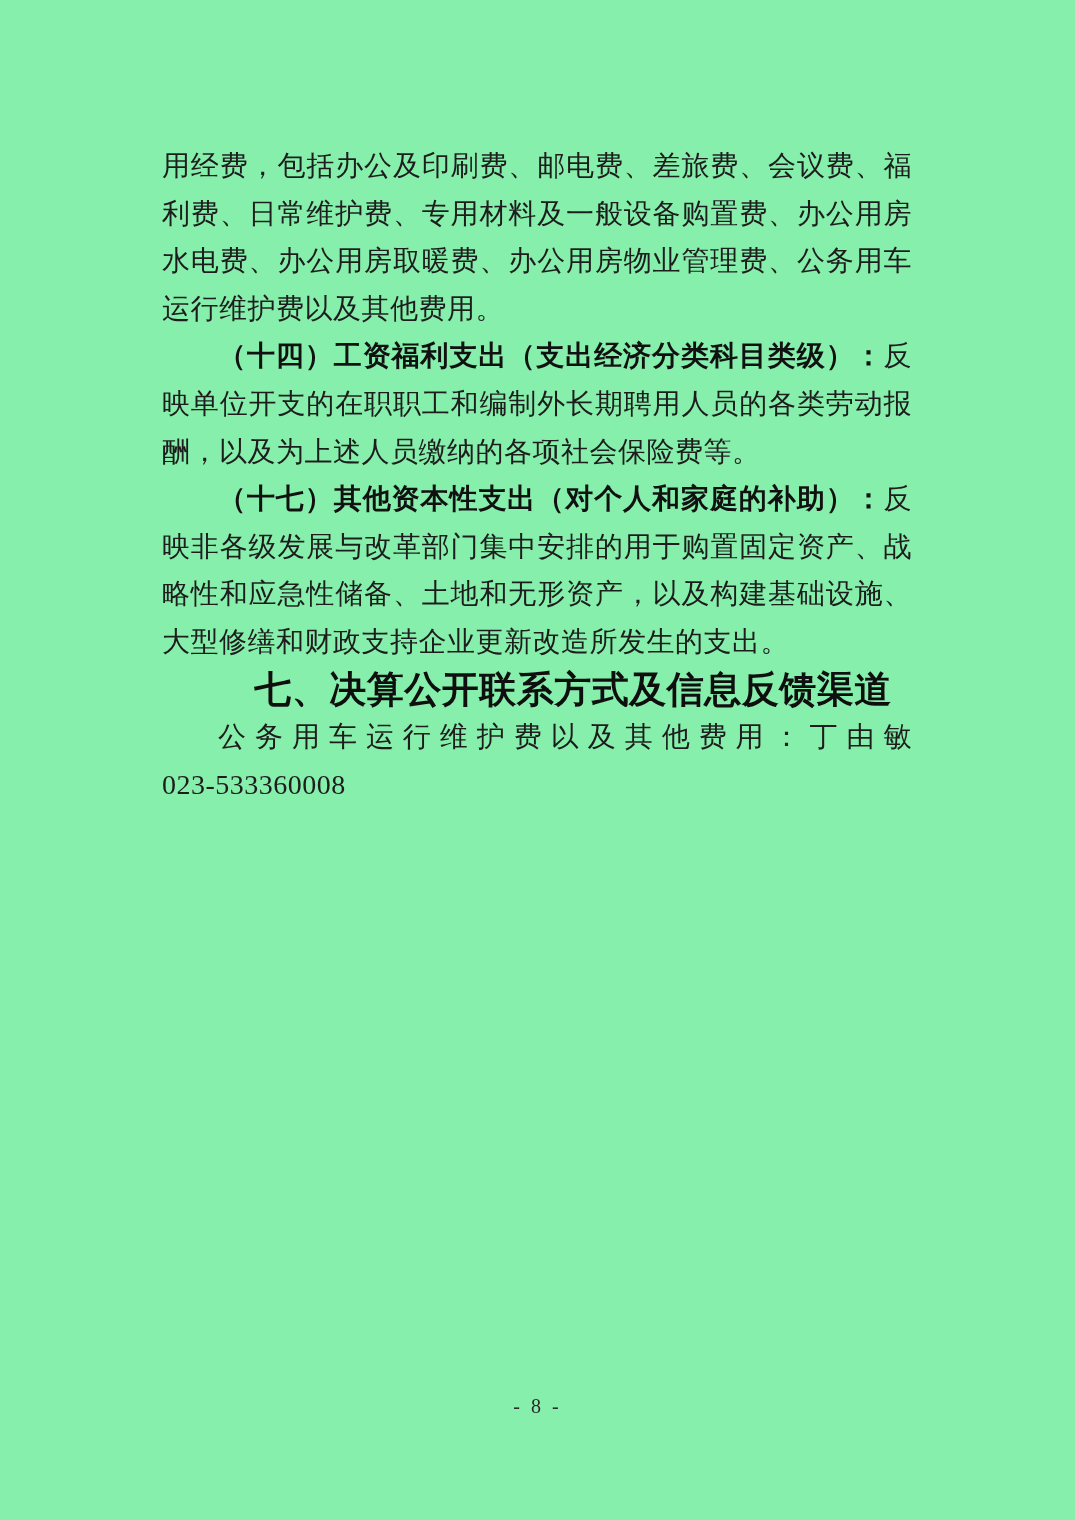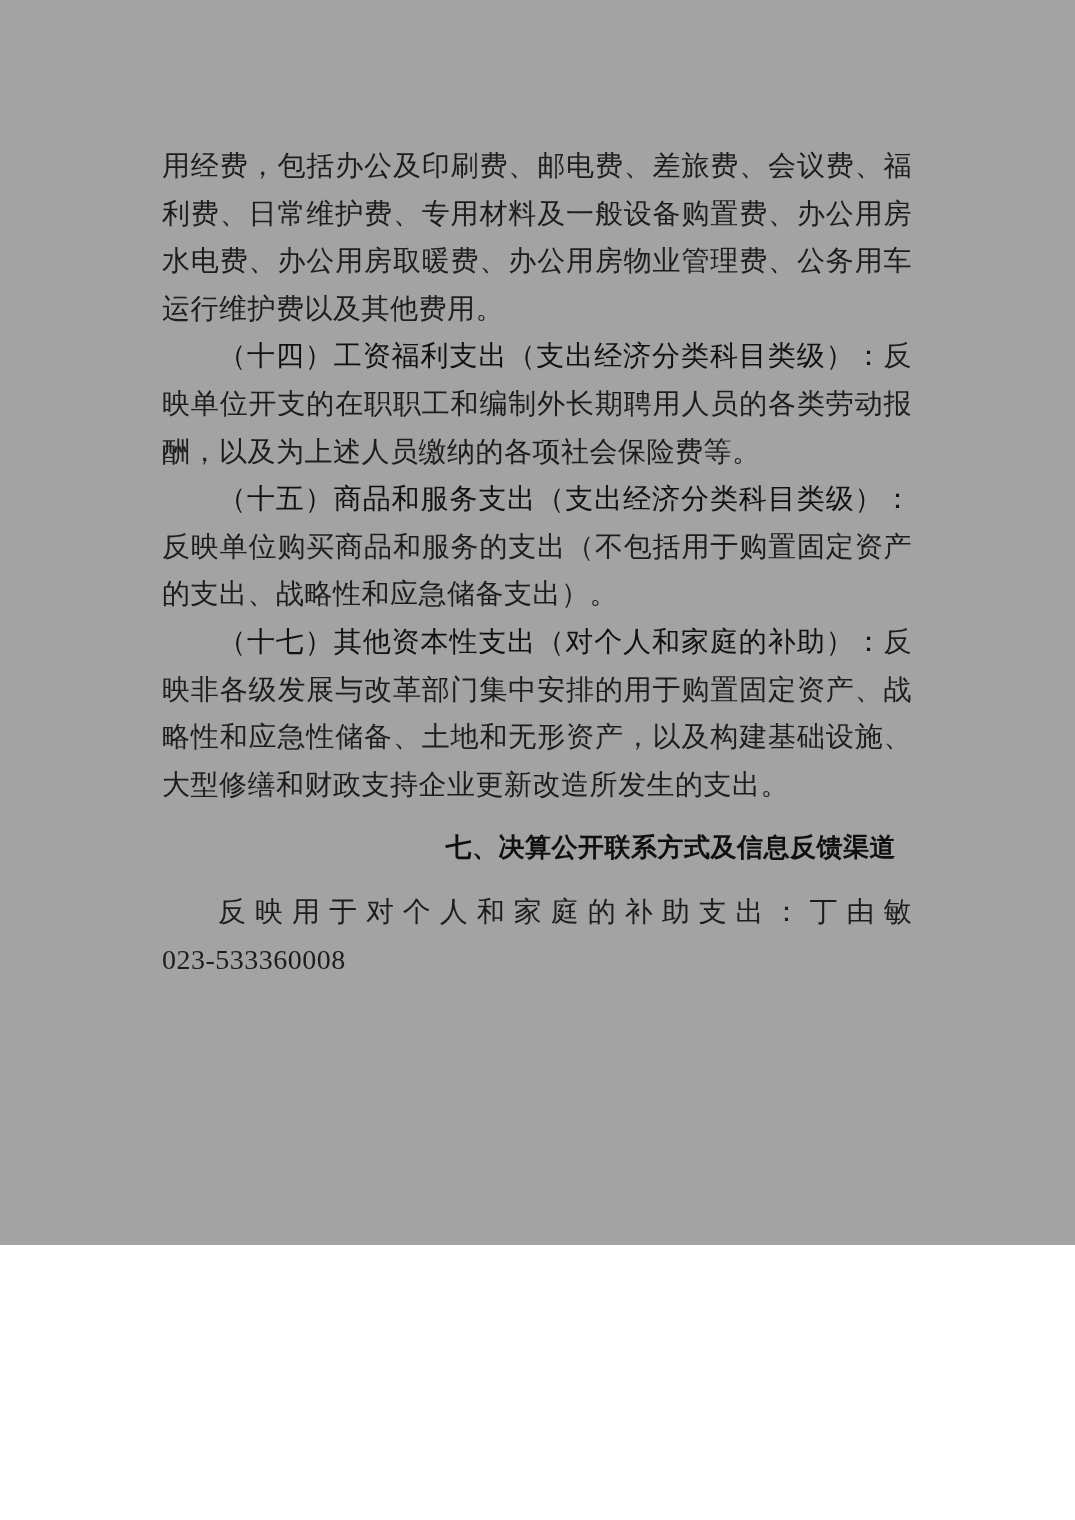--- a/index.html
+++ b/index.html
@@ -1,22 +1,22 @@
 <!DOCTYPE html>
 <html><head>
 <meta charset="utf-8">
 <style>
   * { box-sizing: border-box; }
   html, body { margin: 0; padding: 0; background: #ffffff; }
 
   .page {
     position: relative;
     width: 1075px;
-    height: 1245px;
-    background: #a3a3a3;
+    height: 1520px;
+    background: #86efac;
     overflow: hidden;
     font-family: "Liberation Serif", serif;
   }
 
   .content {
     position: absolute;
     left: 162px;
     top: 142px;
     width: 750px;
   }
@@ -26,30 +26,30 @@
     font-family: "Liberation Serif", serif;
     font-size: 28px;
     line-height: 47.6px;
     text-align: justify;
     color: #1d1d1d;
     letter-spacing: 0.5px;
   }
 
   .indent { text-indent: 2em; }
 
-  .lead { font-weight: 400; color: #111111; }
+  .lead { font-weight: 700; color: #111111; }
 
   .section-heading {
-    margin: 16px;
+    margin: 0;
     font-family: "Liberation Sans", sans-serif;
-    font-size: 26px;
+    font-size: 37px;
     line-height: 47.6px;
     font-weight: 700;
     text-indent: 1.95em;
-    text-align: right;
+    text-align: center;
     color: #0f0f0f;
     letter-spacing: 0.5px;
   }
 
   .phone {
     white-space: nowrap;
     font-family: "Liberation Serif", serif;
   }
 
   .footer {
@@ -67,25 +67,24 @@
 </head>
 <body>
 
 <div class="page">
   <div class="content">
 
     <p class="para"><span>用经费，包括办公及印刷费、邮电费、差旅费、会议费、福利费、日常维护费、专用材料及一般设备购置费、办公用房水电费、办公用房取暖费、办公用房物业管理费、公务用车运行维护费以及其他费用。</span></p>
 
     <p class="para indent"><strong class="lead">（十四）工资福利支出（支出经济分类科目类级）：</strong><span>反映单位开支的在职职工和编制外长期聘用人员的各类劳动报酬，以及为上述人员缴纳的各项社会保险费等。</span></p>
 
-    <p class="para indent"><strong class="lead">（十五）商品和服务支出（支出经济分类科目类级）：</strong><span>反映单位购买商品和服务的支出（不包括用于购置固定资产的支出、战略性和应急储备支出）。</span></p>
 
 
     <p class="para indent"><strong class="lead">（十七）其他资本性支出（对个人和家庭的补助）：</strong><span>反映非各级发展与改革部门集中安排的用于购置固定资产、战略性和应急性储备、土地和无形资产，以及构建基础设施、大型修缮和财政支持企业更新改造所发生的支出。</span></p>
 
     <h2 class="section-heading">七、决算公开联系方式及信息反馈渠道</h2>
 
-    <p class="para indent"><span>反映用于对个人和家庭的补助支出：丁由敏</span><span class="phone">023-533360008</span></p>
+    <p class="para indent"><span>公务用车运行维护费以及其他费用：丁由敏</span><span class="phone">023-533360008</span></p>
 
   </div>
 
   <div class="footer">- 8 -</div>
 </div>
 
 </body></html>

